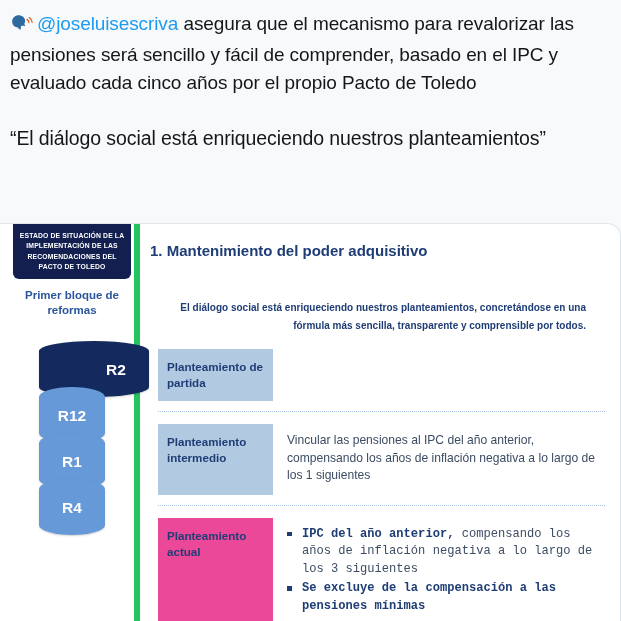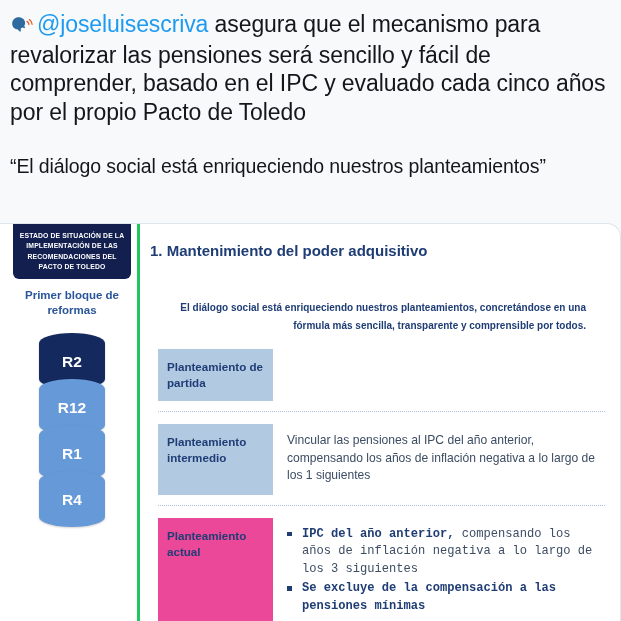--- a/index.html
+++ b/index.html
@@ -14,21 +14,21 @@
     font-family: "Liberation Sans", sans-serif;
     -webkit-font-smoothing: antialiased;
   }
 
   
   .tweet {
     padding: 10px 8px 0 10px;
     box-sizing: border-box;
   }
   .tweet-text {
-    font-size: 23px;
+    font-size: 19px;
     line-height: 28.2px;
     color: #14171a;
     letter-spacing: -0.1px;
     margin: 0;
   }
   .speaking-head-icon {
     display: inline-block;
     vertical-align: -3px;
     margin-right: 3px;
   }
@@ -59,21 +59,21 @@
     overflow: hidden;
   }
 
   
   .rail {
     position: absolute;
     left: 0;
     top: 0;
     width: 140px;
     height: 100%;
-    border-right: 3px solid #22c55e;
+    border-right: 6px solid #22c55e;
     box-sizing: border-box;
   }
   .rail-header {
     position: absolute;
     left: 13px;
     top: 0;
     width: 118px;
     height: 55px;
     background: #121f4f;
     border-radius: 0 0 6px 6px;
@@ -115,21 +115,21 @@
     margin-top: -10px;
     display: flex;
     align-items: center;
     justify-content: center;
     color: #ffffff;
     font-weight: bold;
     font-size: 15.5px;
     border-radius: 50% / 18%;
     box-shadow: 0 1px 2px rgba(0,0,0,0.18);
   }
-  .pill:first-child { margin-top: 4px; }
+  .pill:first-child { margin-top: 12px; padding-left: 44px; }
   .pill-label { position: relative; top: 1px; }
 
   
   .main {
     position: absolute;
     left: 140px;
     top: 0;
     right: 0;
     height: 100%;
     padding: 0;

